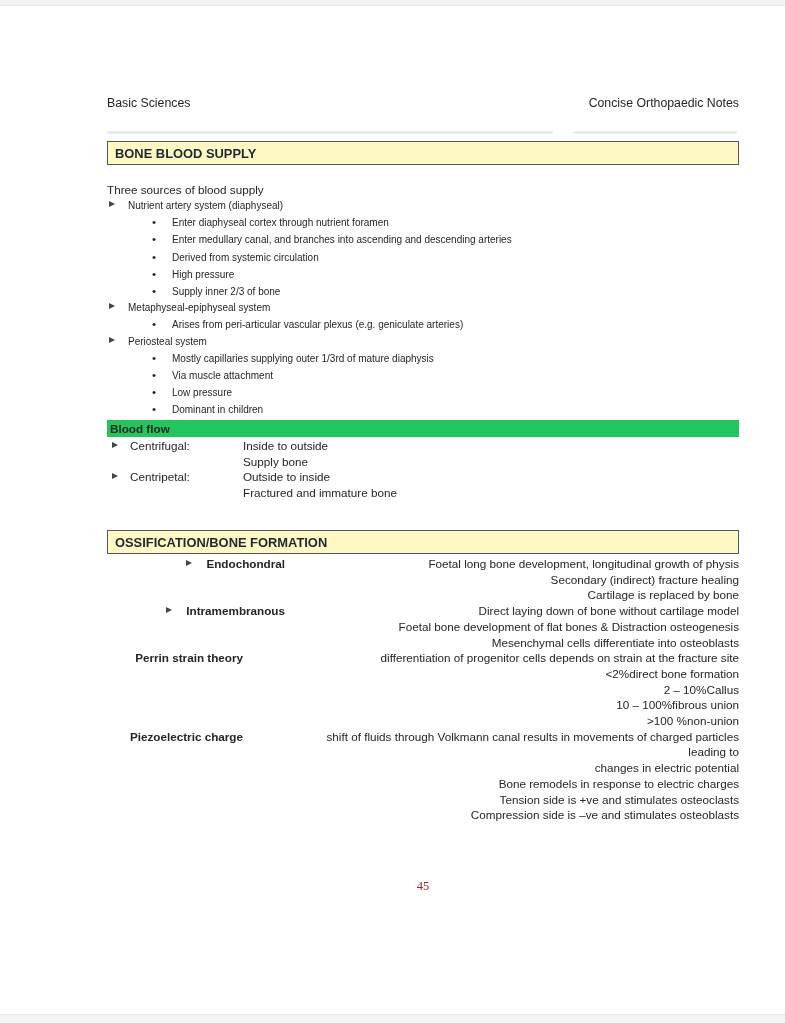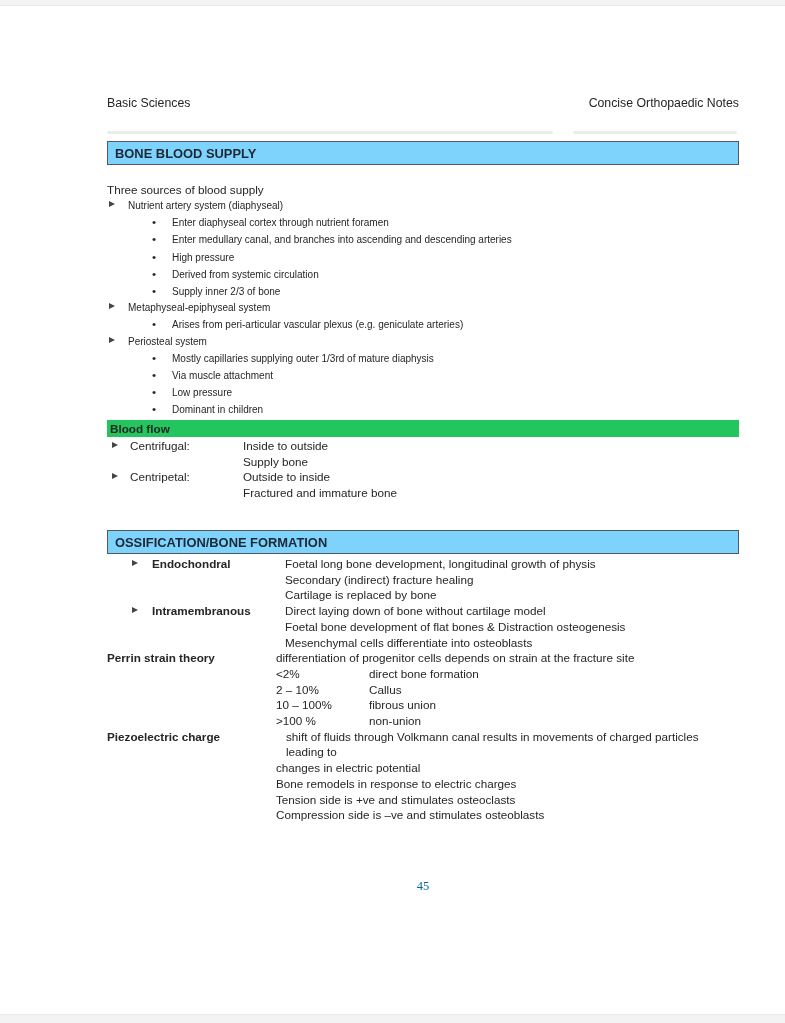--- a/index.html
+++ b/index.html
@@ -14,21 +14,21 @@
   .abs{position:absolute;left:107px;width:632px;}
 
   .header-row{top:96px;display:flex;justify-content:space-between;font-size:12.3px;}
 
   .artifact{top:131px;height:3px;}
   .artifact span{display:inline-block;height:3px;background:#ececec;vertical-align:top;border-radius:2px;}
   .artifact .seg1{width:446px;margin-right:20px;}
   .artifact .seg2{width:164px;}
 
   .banner{
-    height:24px;line-height:24px;background:#7dd3fc;border:1px solid #515862;
+    height:24px;line-height:24px;background:#fef9c3;border:1px solid #515862;
     font-weight:bold;font-size:12.9px;color:#1e2733;padding-left:7px;box-sizing:border-box;width:632px;
   }
   .banner1{top:141px;}
   .banner2{top:530px;}
 
   .line{font-size:11.7px;}
 
   .intro{top:182px;line-height:15.6px;}
 
   .blist{top:198px;line-height:16.2px;font-size:10px;}
@@ -46,31 +46,31 @@
   .band{
     top:420px;height:17px;line-height:17px;background:#22c55e;
     font-weight:bold;font-size:11.7px;padding-left:3px;box-sizing:border-box;width:632px;
   }
 
   .bf-rows{top:438px;line-height:15.55px;font-size:11.7px;}
   .bf-row{display:grid;grid-template-columns:136px 1fr;}
   .bf-term{padding-left:3px;}
   .bf-term .arrow-icon{width:20px;}
 
-  .os-block{top:556px;line-height:15.7px;font-size:11.7px;}
+  .os-block{top:556px;line-height:15.7px;font-size:11.7px;text-align:right;}
   .os-row{display:grid;grid-template-columns:178px 1fr;}
   .os-term{padding-left:23px;font-weight:bold;}
   .os-term .arrow-icon{width:22px;}
 
   .kv{display:grid;grid-template-columns:136px 1fr;gap:33px;}
   .kv-term{font-weight:bold;}
   .sub-key{display:inline-block;width:93px;}
   .indent{padding-left:10px;}
 
-  .page-number{top:879px;text-align:center;font-family:"Liberation Serif","DejaVu Serif",serif;font-size:12.5px;color:#0369a1;}
+  .page-number{top:879px;text-align:center;font-family:"Liberation Serif","DejaVu Serif",serif;font-size:12.5px;color:#b91c1c;}
 </style>
 </head>
 <body>
 
 <div class="viewport">
   <div class="edge top"></div>
   <div class="edge bottom"></div>
 
   <div class="abs header-row">
     <span>Basic Sciences</span>
@@ -84,22 +84,22 @@
   <div class="abs banner banner1">
     <span>BONE BLOOD SUPPLY</span>
   </div>
 
   <div class="abs intro line">Three sources of blood supply</div>
 
   <div class="abs blist">
     <div class="li l1"><span class="arrow-icon"></span><span>Nutrient artery system (diaphyseal)</span></div>
     <div class="li l2"><span class="bullet-icon"></span><span>Enter diaphyseal cortex through nutrient foramen</span></div>
     <div class="li l2"><span class="bullet-icon"></span><span>Enter medullary canal, and branches into ascending and descending arteries</span></div>
+    <div class="li l2"><span class="bullet-icon"></span><span>Derived from systemic circulation</span></div>
     <div class="li l2"><span class="bullet-icon"></span><span>High pressure</span></div>
-    <div class="li l2"><span class="bullet-icon"></span><span>Derived from systemic circulation</span></div>
     <div class="li l2"><span class="bullet-icon"></span><span>Supply inner 2/3 of bone</span></div>
     <div class="li l1"><span class="arrow-icon"></span><span>Metaphyseal-epiphyseal system</span></div>
     <div class="li l2"><span class="bullet-icon"></span><span>Arises from peri-articular vascular plexus (e.g. geniculate arteries)</span></div>
     <div class="li l1"><span class="arrow-icon"></span><span>Periosteal system</span></div>
     <div class="li l2"><span class="bullet-icon"></span><span>Mostly capillaries supplying outer 1/3rd of mature diaphysis</span></div>
     <div class="li l2"><span class="bullet-icon"></span><span>Via muscle attachment</span></div>
     <div class="li l2"><span class="bullet-icon"></span><span>Low pressure</span></div>
     <div class="li l2"><span class="bullet-icon"></span><span>Dominant in children</span></div>
   </div>
 

